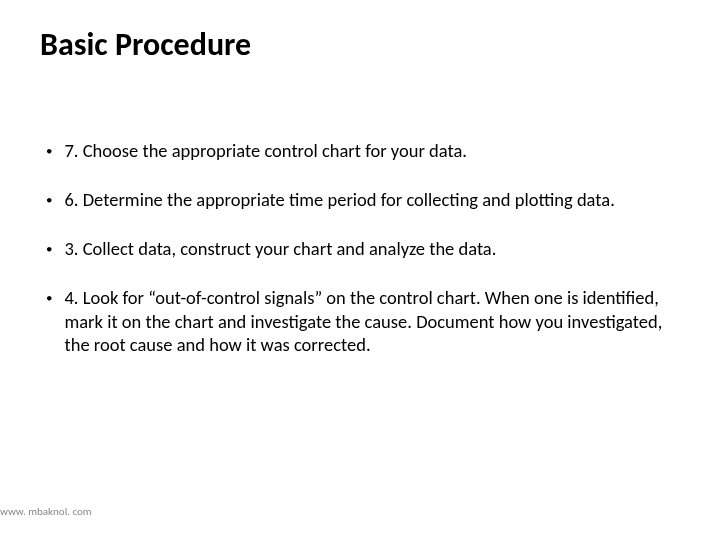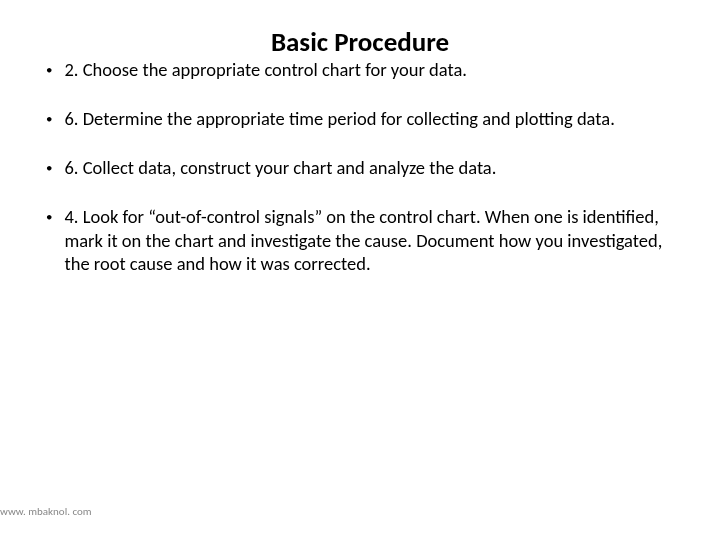--- a/index.html
+++ b/index.html
@@ -15,24 +15,25 @@
       color: #000000;
       position: relative;
     }
     .slide {
       width: 100%;
       height: 100%;
       padding: 20px 40px;
       position: relative;
     }
     .title {
-      font-size: 27px;
+      font-size: 32px;
       font-weight: bold;
-      text-align: center;
+      text-align: left;
       margin-top: 5px;
+      margin-bottom: 75px;
     }
     .bullet-list {
       list-style: none;
       padding-left: 0;
     }
     .bullet-item {
       display: flex;
       align-items: flex-start;
       margin-bottom: 26px;
       font-size: 18.5px;
@@ -58,29 +59,29 @@
     }
   </style>
 </head>
 <body>
 
 <div class="slide">
   <h1 class="title">Basic Procedure</h1>
   <ul class="bullet-list">
     <li class="bullet-item">
       <span class="bullet-marker">•</span>
-      <span class="bullet-text">2. Choose the appropriate control chart for your data.</span>
+      <span class="bullet-text">7. Choose the appropriate control chart for your data.</span>
     </li>
     <li class="bullet-item">
       <span class="bullet-marker">•</span>
       <span class="bullet-text">6. Determine the appropriate time period for collecting and plotting data.</span>
     </li>
     <li class="bullet-item">
       <span class="bullet-marker">•</span>
-      <span class="bullet-text">6. Collect data, construct your chart and analyze the data.</span>
+      <span class="bullet-text">3. Collect data, construct your chart and analyze the data.</span>
     </li>
     <li class="bullet-item">
       <span class="bullet-marker">•</span>
       <span class="bullet-text">4. Look for “out-of-control signals” on the control chart. When one is identified, mark it on the chart and investigate the cause. Document how you investigated, the root cause and how it was corrected.</span>
     </li>
   </ul>
   <div class="footer">www. mbaknol. com</div>
 </div>
 
 </body></html>

